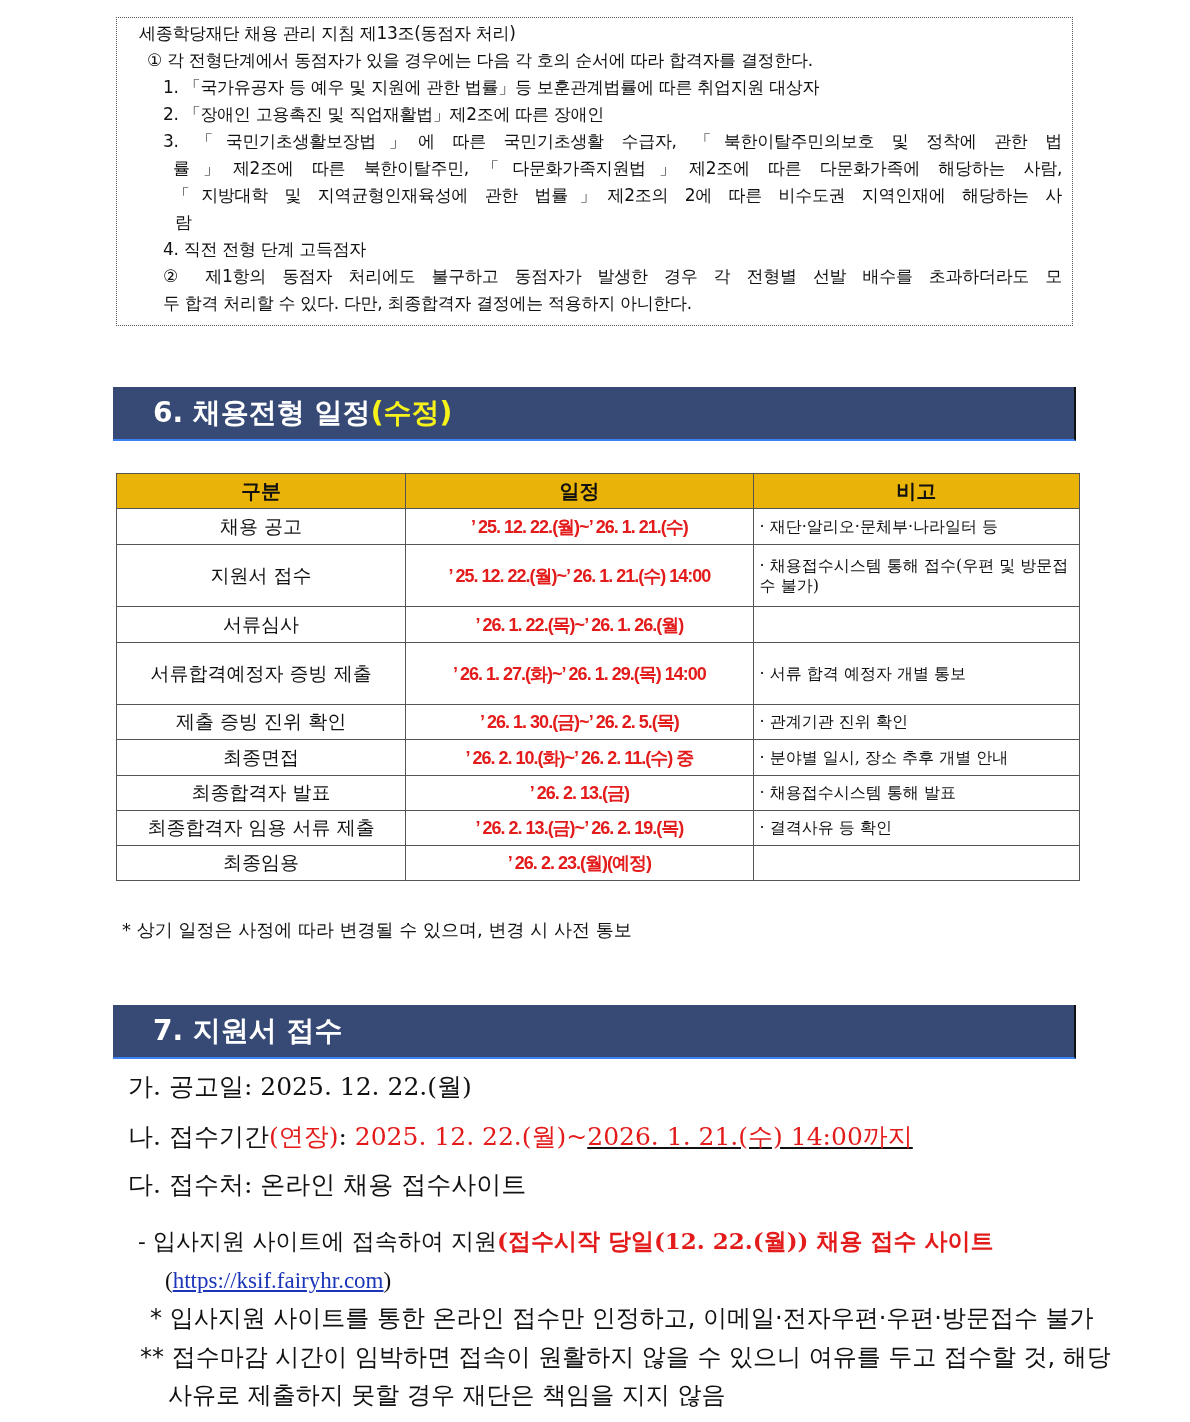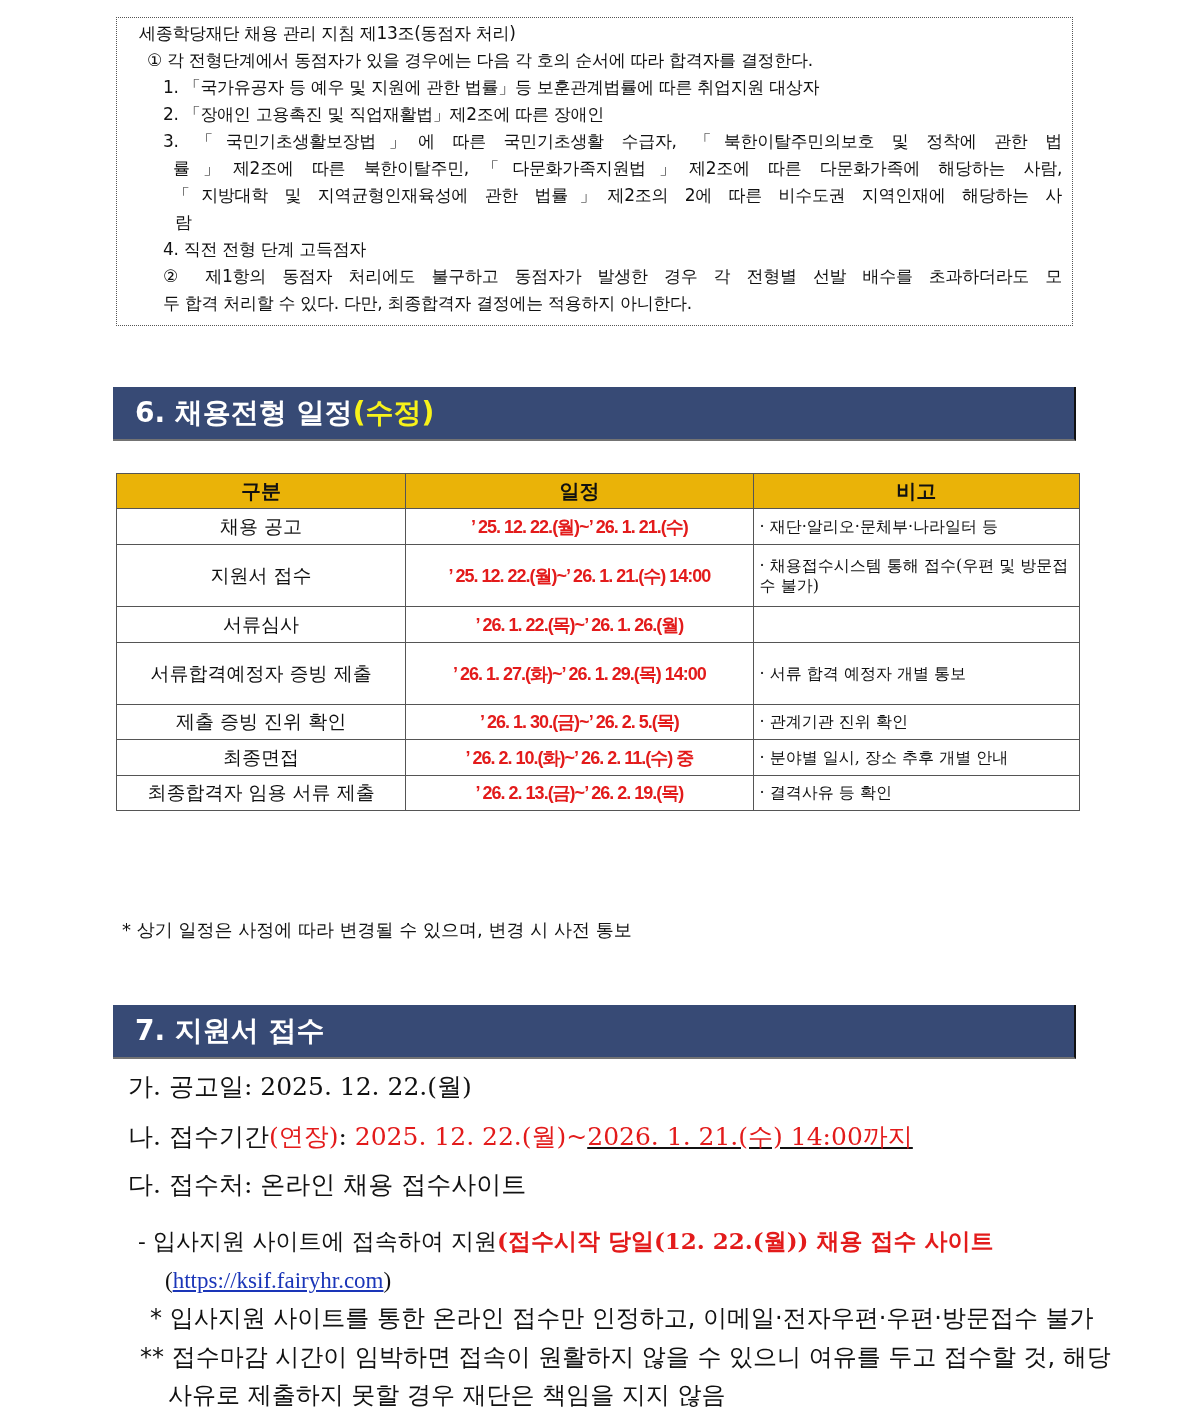--- a/index.html
+++ b/index.html
@@ -9,22 +9,22 @@
   .rule-box { position: absolute; left: 116px; top: 17px; width: 957px; height: 309px;
               border: 1px dotted #555; box-sizing: border-box; padding: 2px 10px 0 10px;
               font-size: 17px; line-height: 27px; letter-spacing: -0.3px; }
   .rule-box .title { margin-left: 12px; }
   .rule-box .line { white-space: nowrap; }
   .rule-box .ind1 { padding-left: 20px; }
   .rule-box .ind2 { padding-left: 36px; }
   .rule-box .just { text-align: justify; text-align-last: justify; white-space: normal; }
 
   .sec-bar { position: absolute; left: 113px; width: 963px; height: 54px; background: #374a75;
-             border-bottom: 2px solid #737373; border-right: 2px solid #111; box-sizing: border-box;
-             color: #fff; font-weight: bold; font-size: 28px; line-height: 52px; padding-left: 22px; }
+             border-bottom: 2px solid #3b82f6; border-right: 2px solid #111; box-sizing: border-box;
+             color: #fff; font-weight: bold; font-size: 28px; line-height: 52px; padding-left: 40px; }
   .sec-bar .hl { color: #f7f21a; }
 
   table.sched { position: absolute; left: 116px; top: 473px; width: 964px; border-collapse: collapse;
                 font-family: "DejaVu Serif", "Liberation Serif", serif; font-size: 19px; }
   table.sched th, table.sched td { border: 1px solid #555; padding: 0 6px; }
   table.sched th { background: #eab308; height: 34px; font-weight: bold; font-size: 20px; }
   table.sched td.cat { text-align: center; width: 282px; }
   table.sched td.date { text-align: center; width: 336px; color: #e31b1b; font-family: "Liberation Sans", sans-serif;
                         font-weight: bold; font-size: 18px; letter-spacing: -1px; white-space: nowrap; }
   table.sched td.note { font-size: 16px; line-height: 20px; width: 320px; }
@@ -91,23 +91,33 @@
       <td class="cat">제출 증빙 진위 확인</td>
       <td class="date">’ 26. 1. 30.(금)~’ 26. 2. 5.(목)</td>
       <td class="note">· 관계기관 진위 확인</td>
     </tr>
     <tr style="height:36px">
       <td class="cat">최종면접</td>
       <td class="date">’ 26. 2. 10.(화)~’ 26. 2. 11.(수) 중</td>
       <td class="note">· 분야별 일시, 장소 추후 개별 안내</td>
     </tr>
     <tr style="height:35px">
+      <td class="cat">최종합격자 발표</td>
+      <td class="date">’ 26. 2. 13.(금)</td>
+      <td class="note">· 채용접수시스템 통해 발표</td>
+    </tr>
+    <tr style="height:35px">
       <td class="cat">최종합격자 임용 서류 제출</td>
       <td class="date">’ 26. 2. 13.(금)~’ 26. 2. 19.(목)</td>
       <td class="note">· 결격사유 등 확인</td>
+    </tr>
+    <tr style="height:35px">
+      <td class="cat">최종임용</td>
+      <td class="date">’ 26. 2. 23.(월)(예정)</td>
+      <td class="note"></td>
     </tr>
   </tbody>
 </table>
 
 <div class="footnote">* 상기 일정은 사정에 따라 변경될 수 있으며, 변경 시 사전 통보</div>
 
 <div class="sec-bar" style="top:1005px">
   <span>7. 지원서 접수</span>
 </div>
 

